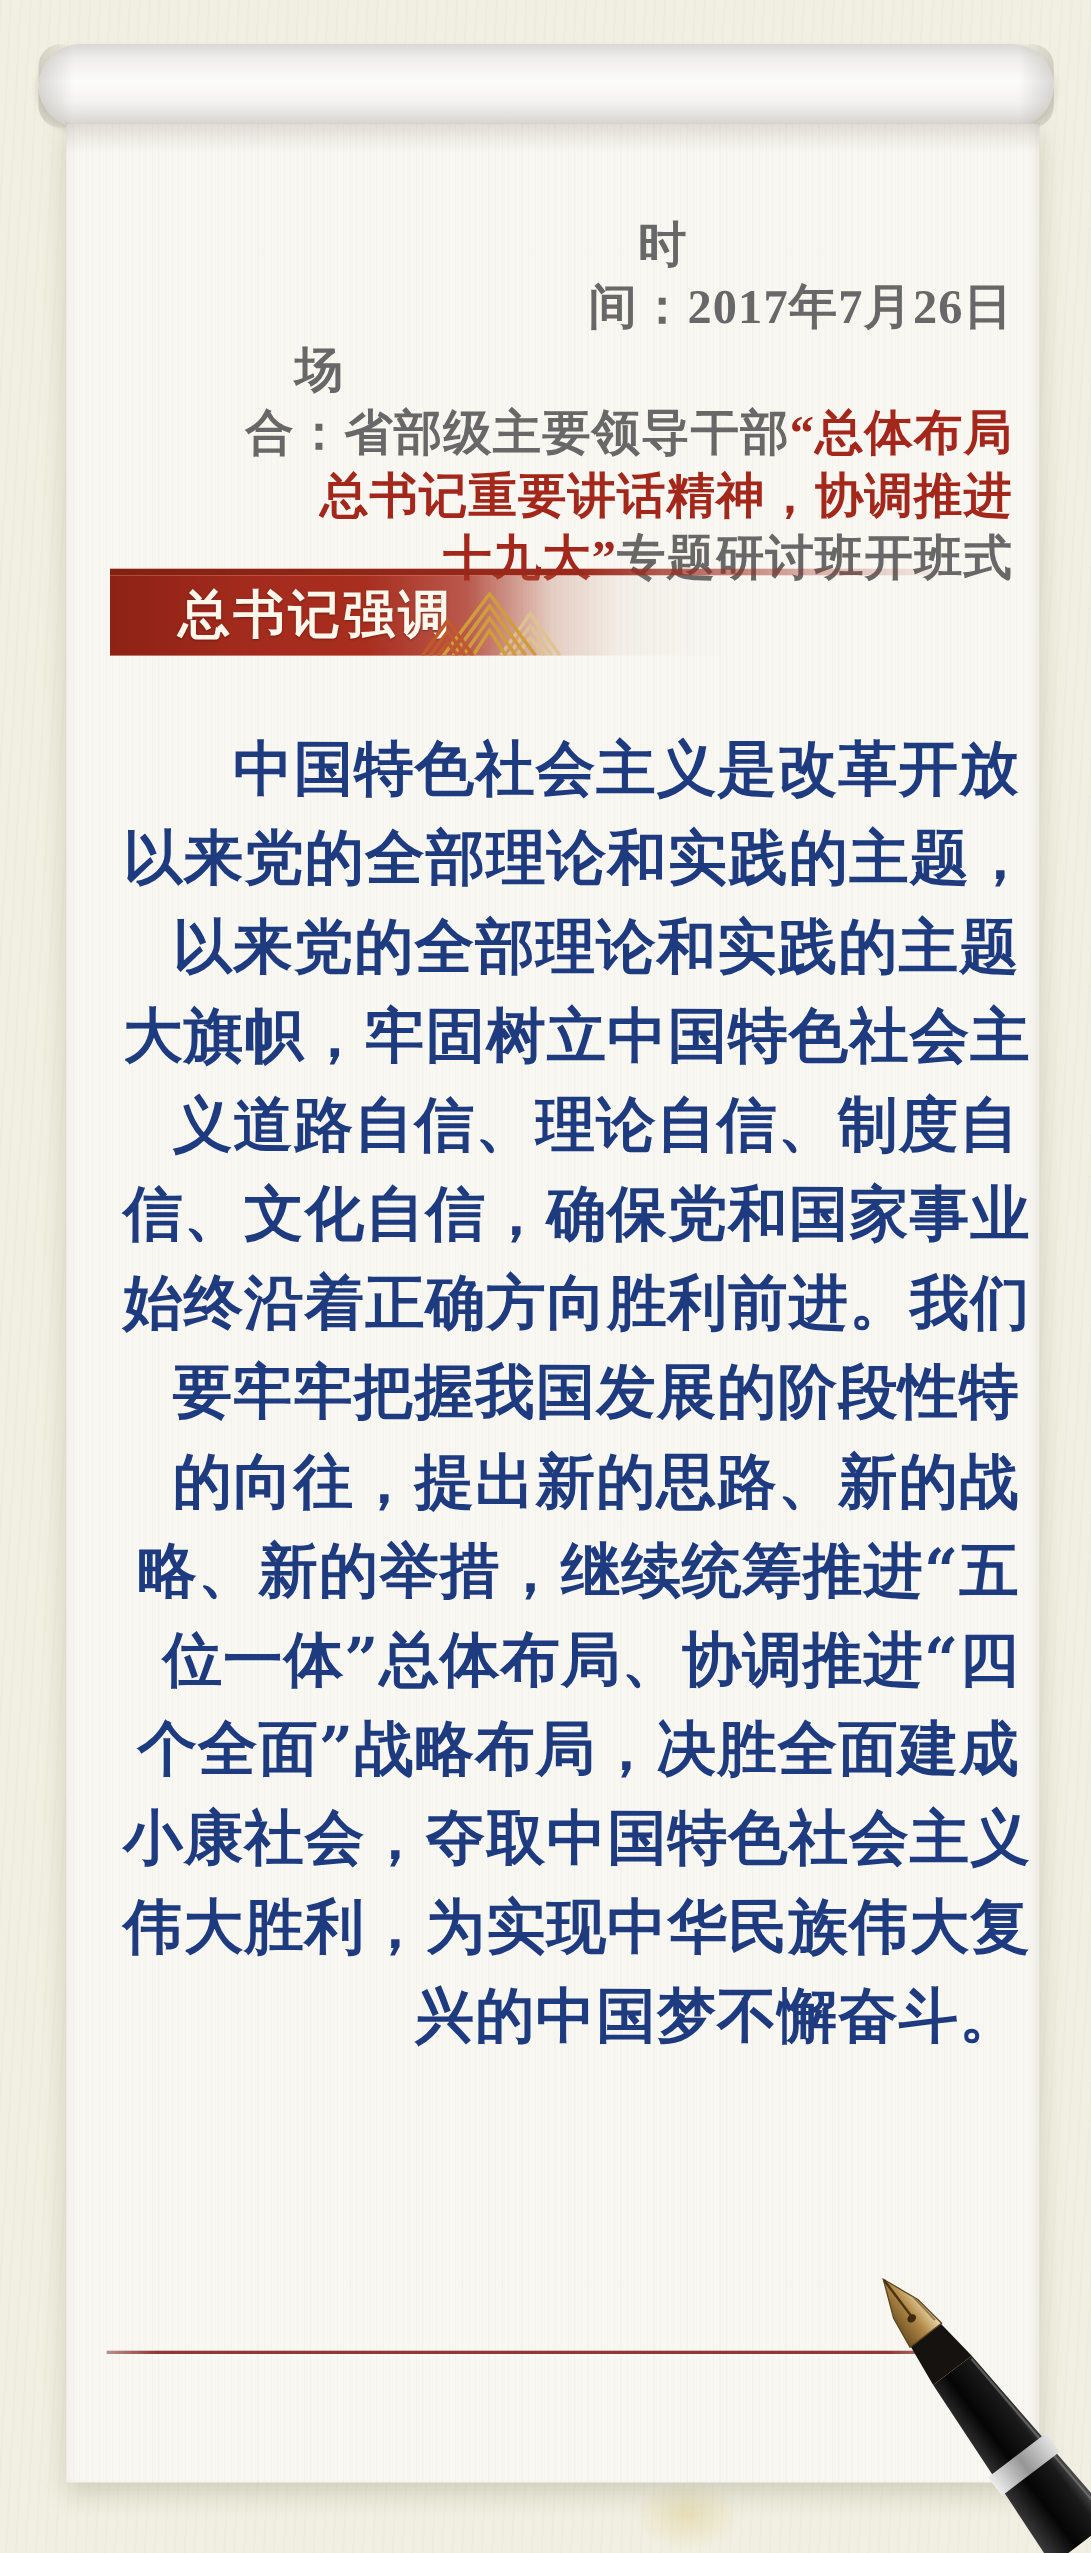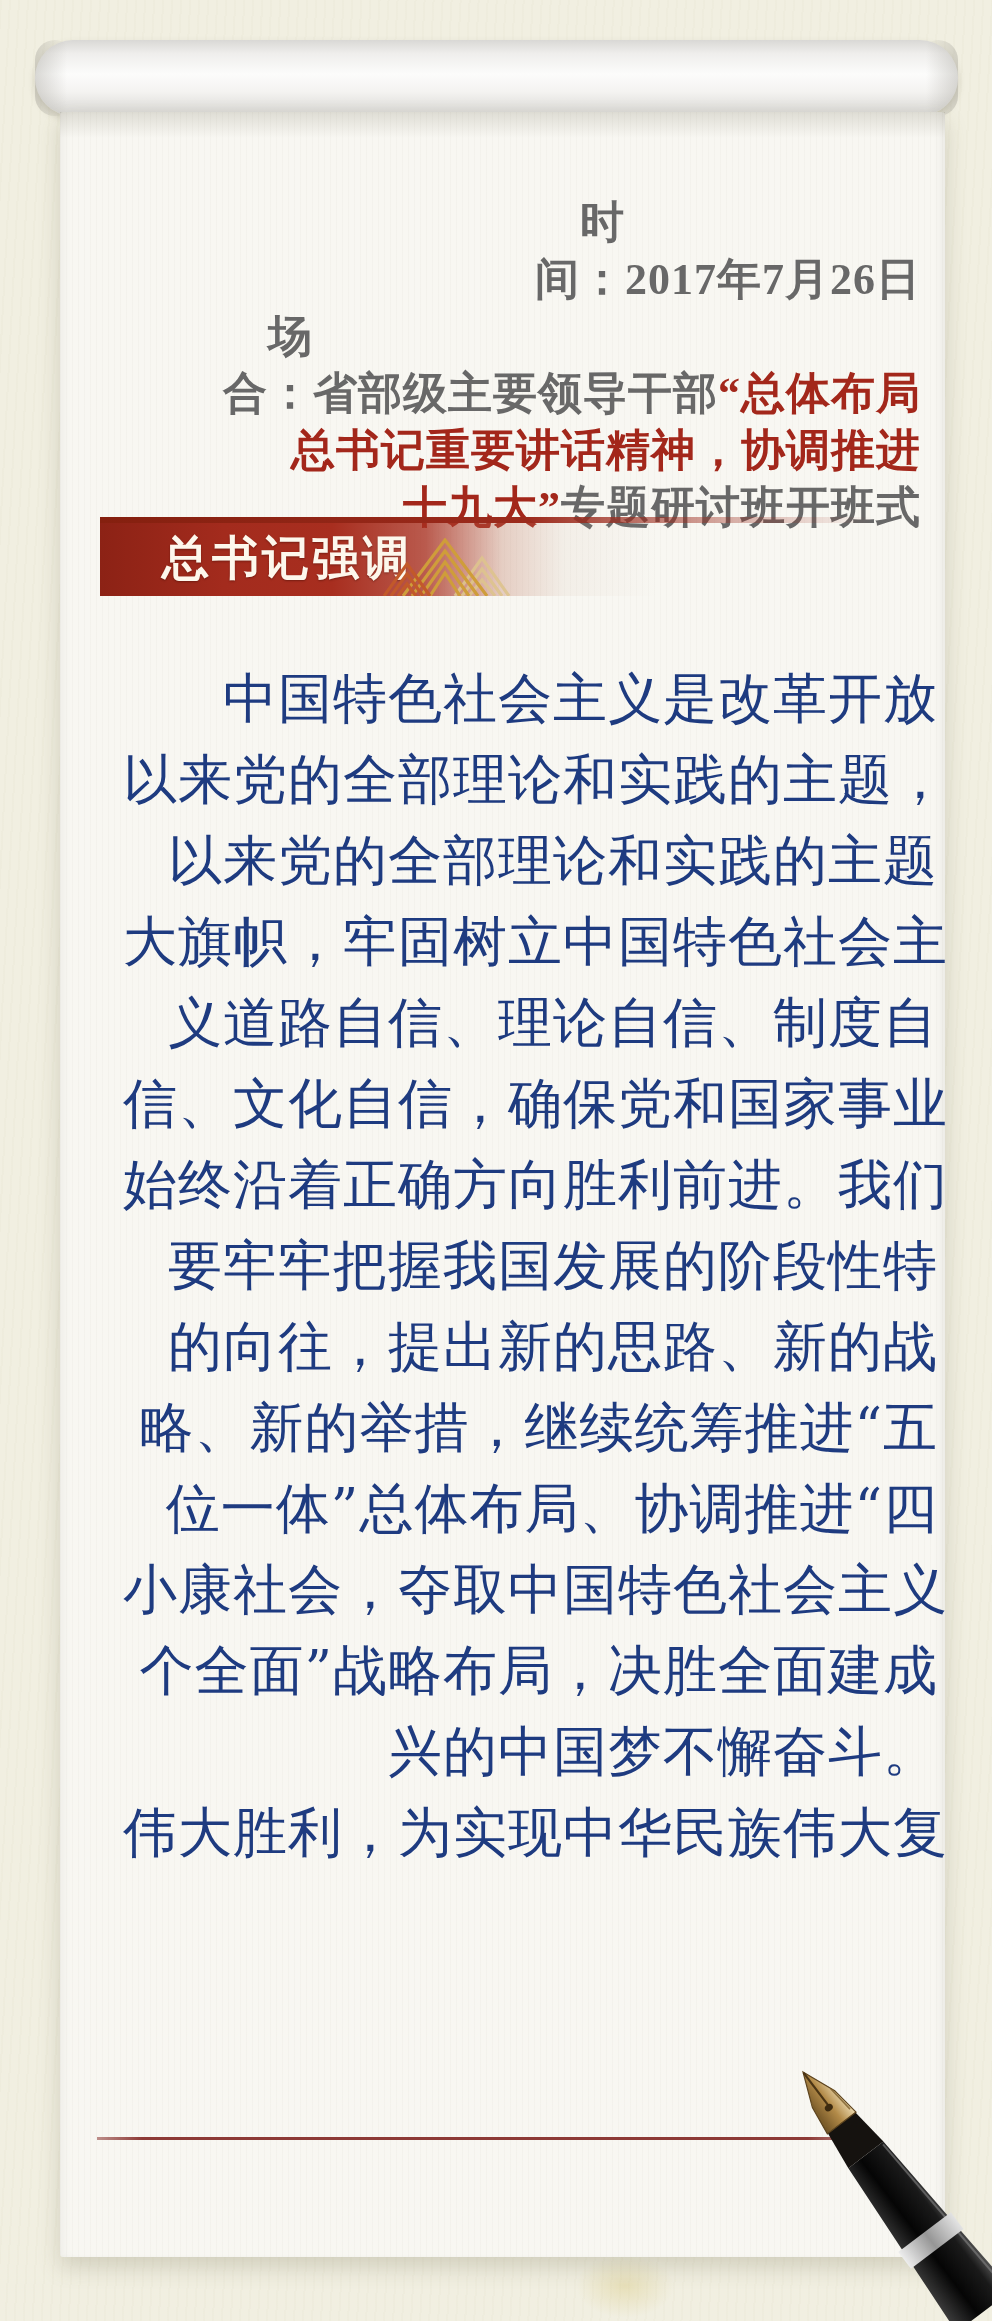--- a/index.html
+++ b/index.html
@@ -66,22 +66,22 @@
   .banner-title{
     position:absolute;left:18px;top:50%;transform:translateY(-52%);
     font-size:47px;font-weight:bold;color:#fdf7ec;letter-spacing:3px;
     text-shadow:0 1px 2px rgba(60,10,5,.45);
     font-family:"Liberation Serif", serif;white-space:nowrap;margin-left:44px;
   }
   .chevrons{position:absolute;left:283px;bottom:0;width:135px;height:58px;}
   
   .quote{
     position:absolute;left:52px;top:546px;width:815px;
-    font-size:54px;color:#1e3b80;font-weight:normal;
-    font-family:"DejaVu Serif", serif;letter-spacing:1px;margin-left:11px;
+    font-size:54px;color:#1e3b80;font-weight:bold;
+    font-family:"DejaVu Serif", serif;letter-spacing:1px;
   }
   .quote-line{height:81px;line-height:81px;white-space:nowrap;}
   .quote-line.first{padding-left:62px;}
   
   .rule{
     position:absolute;left:37px;top:2025px;width:756px;height:3px;
     background:linear-gradient(90deg, rgba(141,58,54,.55), #8d3a36 6%, #8d3a36 94%, rgba(141,58,54,.6));
   }
   .pen{position:absolute;left:700px;top:2000px;width:292px;height:321px;}
 </style>
@@ -137,24 +137,24 @@
       <div class="quote-line">以来党的全部理论和实践的主题，</div>
       <div class="quote-line">以来党的全部理论和实践的主题</div>
       <div class="quote-line">大旗帜，牢固树立中国特色社会主</div>
       <div class="quote-line">义道路自信、理论自信、制度自</div>
       <div class="quote-line">信、文化自信，确保党和国家事业</div>
       <div class="quote-line">始终沿着正确方向胜利前进。我们</div>
       <div class="quote-line">要牢牢把握我国发展的阶段性特</div>
       <div class="quote-line">的向往，提出新的思路、新的战</div>
       <div class="quote-line">略、新的举措，继续统筹推进“五</div>
       <div class="quote-line">位一体”总体布局、协调推进“四</div>
+      <div class="quote-line">个全面”战略布局，决胜全面建成</div>
       <div class="quote-line">小康社会，夺取中国特色社会主义</div>
-      <div class="quote-line">个全面”战略布局，决胜全面建成</div>
+      <div class="quote-line">伟大胜利，为实现中华民族伟大复</div>
       <div class="quote-line">兴的中国梦不懈奋斗。</div>
-      <div class="quote-line">伟大胜利，为实现中华民族伟大复</div>
     </div>
 
     <div class="rule"></div>
   </div>
 
   <svg class="pen" viewBox="0 0 292 321" aria-hidden="true">
     <defs>
       <linearGradient id="nibg" x1="0" y1="0" x2="0" y2="1">
         <stop offset="0" stop-color="#ecd9ae"></stop>
         <stop offset="0.45" stop-color="#b28a48"></stop>

